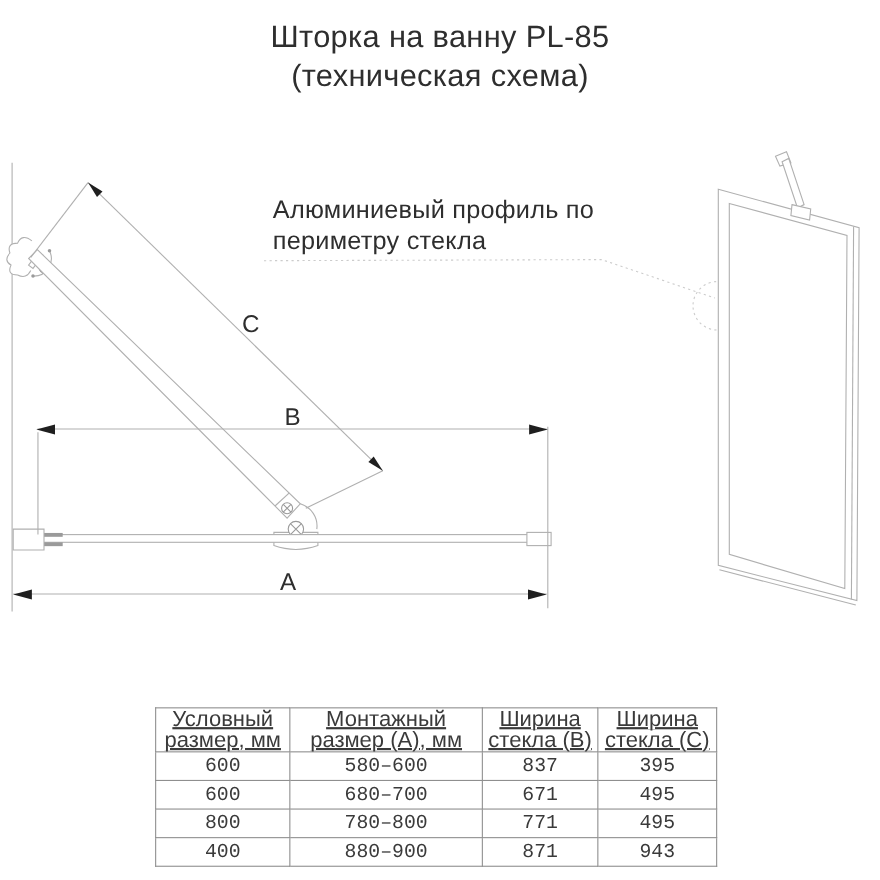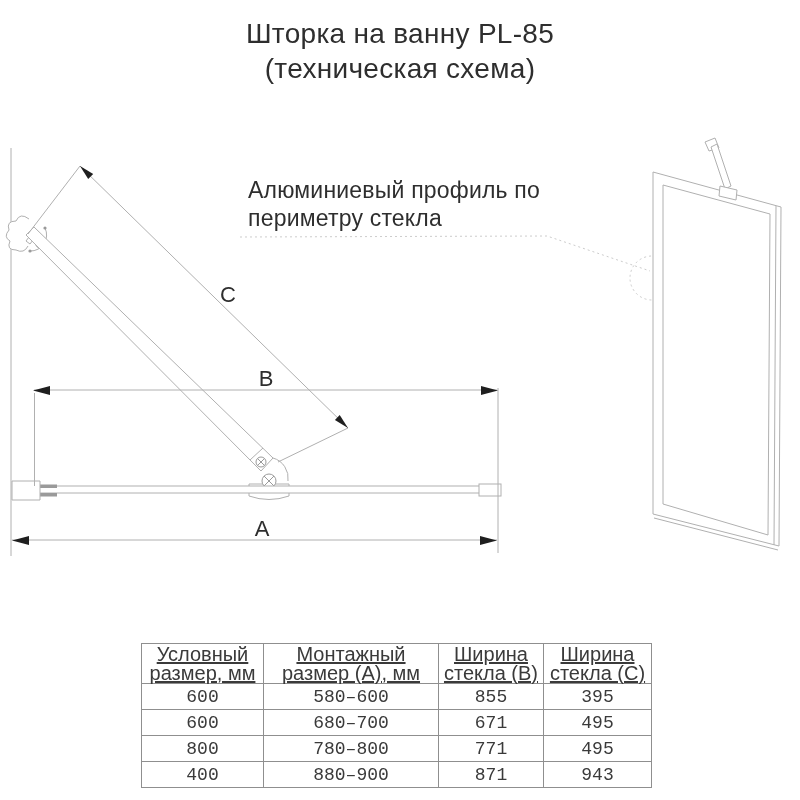--- a/index.html
+++ b/index.html
@@ -149,21 +149,21 @@
       <th>Условный размер, мм</th>
       <th>Монтажный размер (А), мм</th>
       <th>Ширина стекла (В)</th>
       <th>Ширина стекла (С)</th>
     </tr>
   </thead>
   <tbody>
       <tr>
         <td>600</td>
         <td>580–600</td>
-        <td>855</td>
+        <td>837</td>
         <td>395</td>
       </tr>
       <tr>
         <td>600</td>
         <td>680–700</td>
         <td>671</td>
         <td>495</td>
       </tr>
       <tr>
         <td>800</td>

